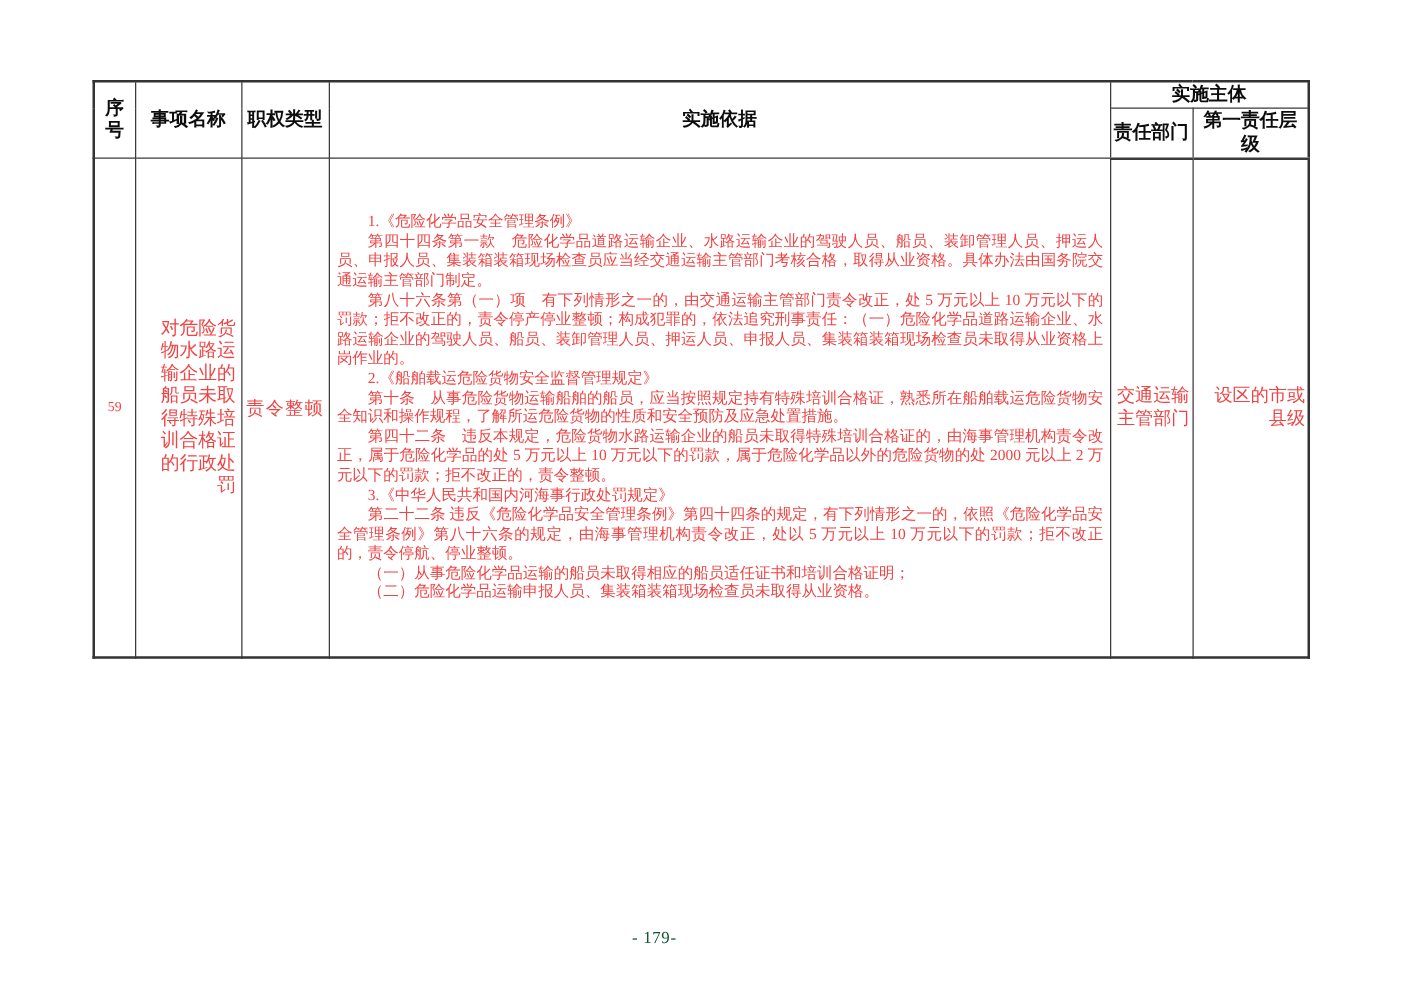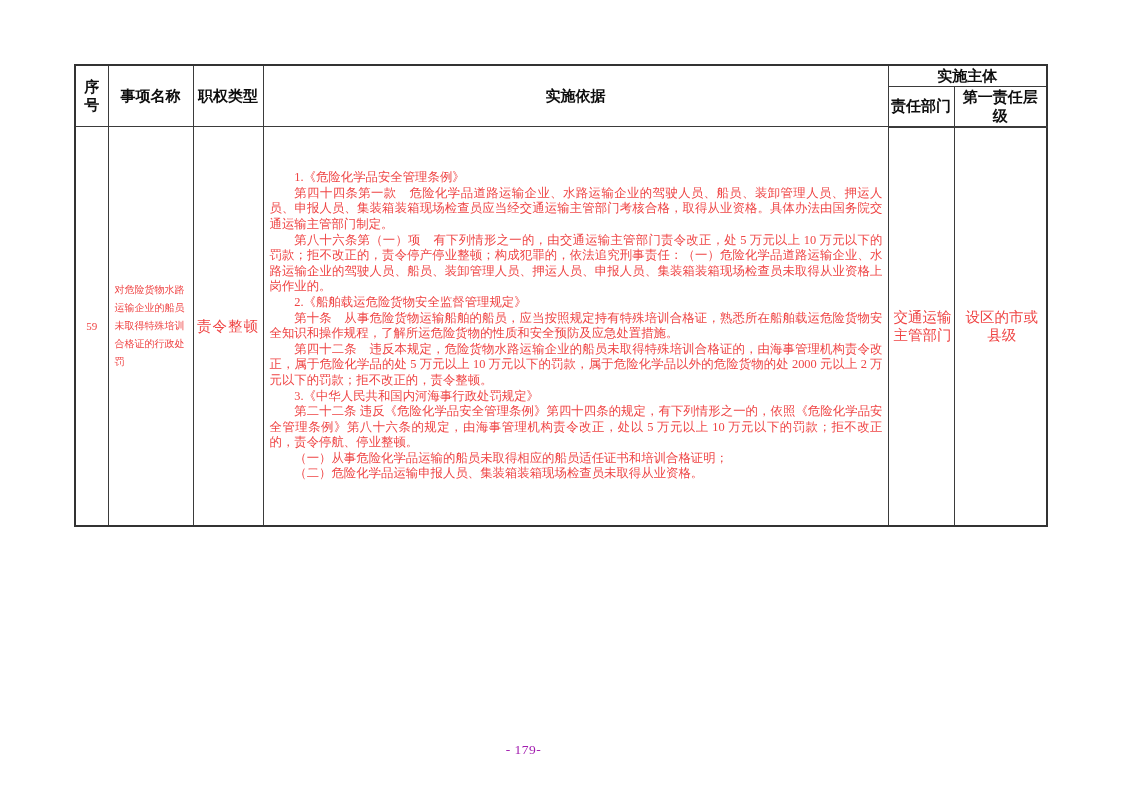--- a/index.html
+++ b/index.html
@@ -48,24 +48,24 @@
   tr.data-row { height: 399px; }
   td {
     vertical-align: middle;
     color: #ef4444;
   }
   td.cell-serial {
     text-align: center;
     font-size: 11px;
   }
   td.cell-item-name {
-    font-size: 10px;
+    font-size: 15px;
     line-height: 18px;
     padding: 0 4px 0 6px;
-    text-align: left;
+    text-align: right;
   }
   td.cell-authority {
     text-align: center;
     font-size: 14.5px;
     letter-spacing: 1px;
   }
   td.cell-basis {
     padding: 0 5px 0 6px;
   }
   .legal-basis {
@@ -77,33 +77,33 @@
     margin: 0;
     text-indent: 2em;
   }
   td.cell-department {
     text-align: right;
     font-size: 14.5px;
     line-height: 18px;
     padding: 0 2px;
   }
   td.cell-level {
-    text-align: center;
+    text-align: right;
     font-size: 14.5px;
     line-height: 18px;
     padding: 0 2px 0 5px;
   }
   .page-number {
     position: absolute;
     left: 0;
     right: 75px;
     top: 742px;
     text-align: center;
     font-size: 13.5px;
-    color: #a21caf;
+    color: #14532d;
     letter-spacing: 0.5px;
   }
 </style>
 </head>
 <body>
 
 <div class="page">
 
   <table class="matrix">
     <colgroup>

